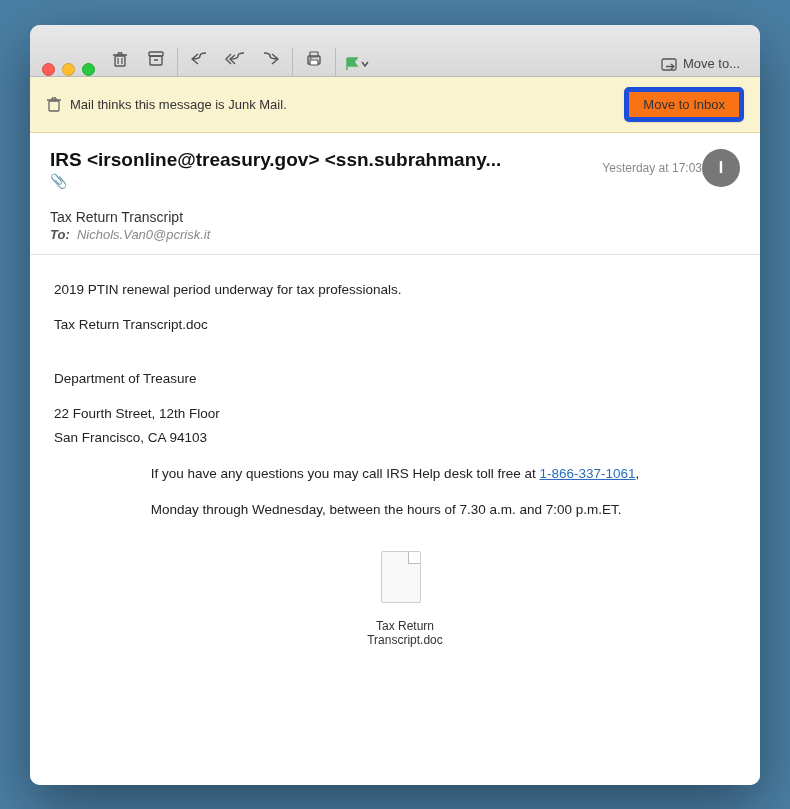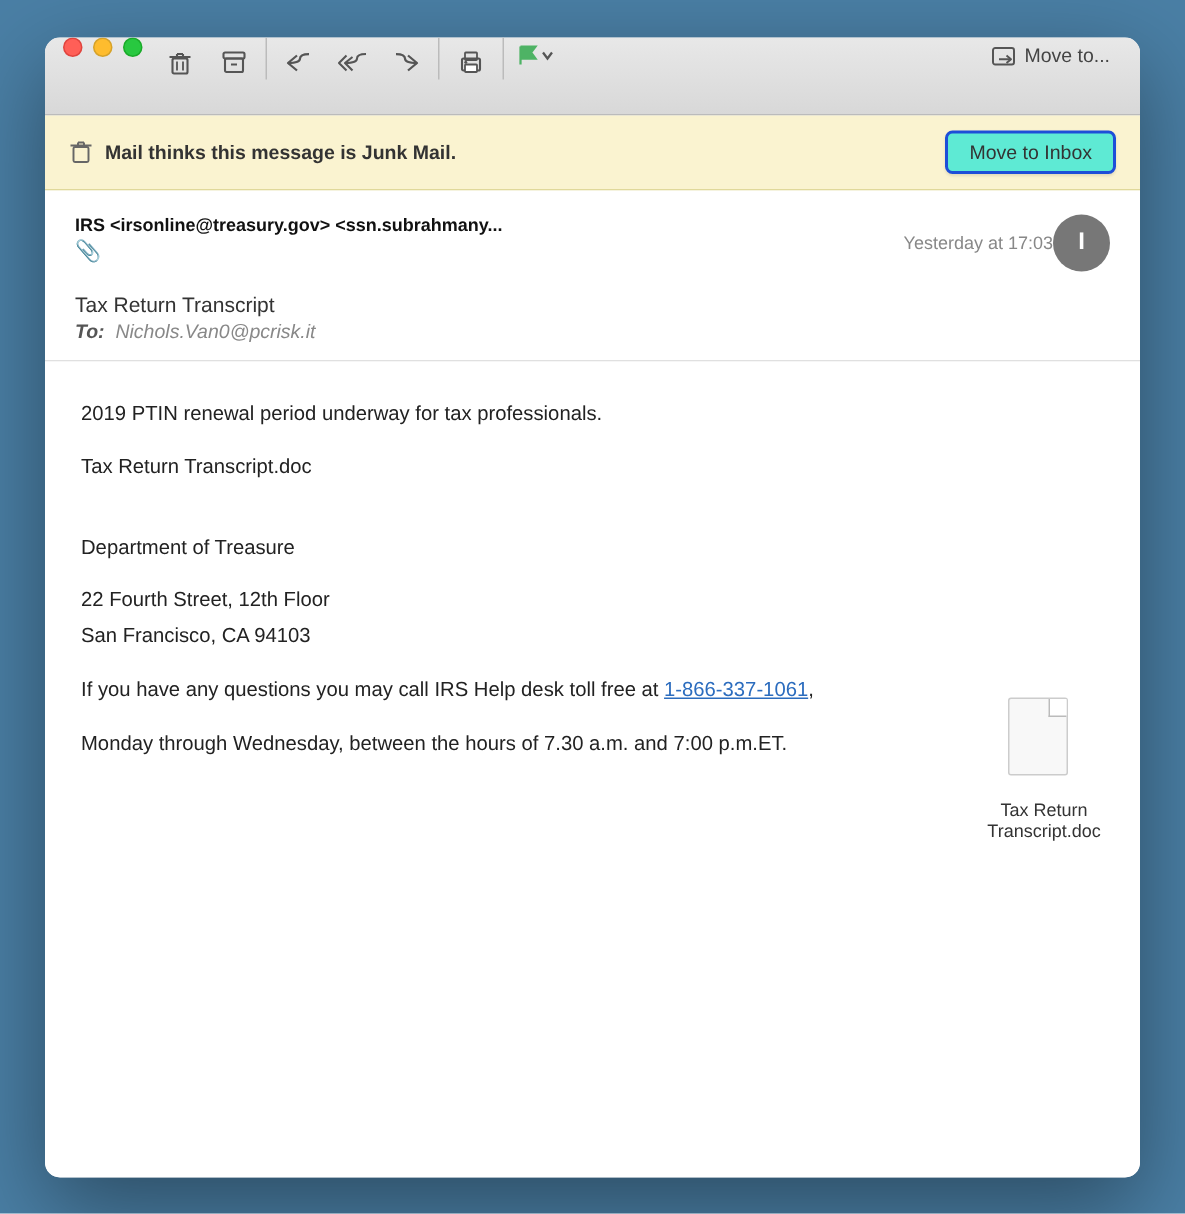--- a/index.html
+++ b/index.html
@@ -24,21 +24,21 @@
       display: flex;
       flex-direction: column;
     }
 
     
     .titlebar {
       background: linear-gradient(to bottom, #e8e8e8, #d8d8d8);
       border-bottom: 1px solid #bbb;
       height: 52px;
       display: flex;
-      align-items: flex-start;
+      align-items: flex-end;
       padding: 0 12px;
       gap: 0;
       flex-shrink: 0;
     }
 
     .traffic-lights {
       display: flex;
       gap: 7px;
       margin-right: 8px;
     }
@@ -115,26 +115,25 @@
       justify-content: space-between;
       flex-shrink: 0;
     }
 
     .junk-text {
       display: flex;
       align-items: center;
       gap: 8px;
       font-size: 13px;
       color: #333;
-      font-weight: bold;
     }
 
     .move-inbox-btn {
-      background: #5eead4;
-      border: 2px solid #1d4ed8;
+      background: #f97316;
+      border: 5px solid #1d4ed8;
       border-radius: 5px;
       padding: 5px 14px;
       font-size: 13px;
       cursor: pointer;
       color: #333;
       box-shadow: 0 1px 2px rgba(0,0,0,0.1);
     }
 
     
     .email-header {
@@ -148,21 +147,21 @@
       display: flex;
       align-items: flex-start;
       justify-content: space-between;
     }
 
     .sender-info {
       flex: 1;
     }
 
     .sender-name {
-      font-size: 12px;
+      font-size: 19px;
       font-weight: 600;
       color: #111;
     }
 
     .attach-icon {
       font-size: 14px;
       color: #555;
       margin-top: 2px;
       display: block;
     }
@@ -287,22 +286,23 @@
 
     .attachment-name {
       font-size: 12px;
       color: #333;
       text-align: center;
       max-width: 80px;
     }
 
     .bottom-section {
       display: flex;
-      align-items: flex-start;
+      align-items: center;
       justify-content: space-between;
+      flex-direction: column;
     }
   </style>
 </head>
 <body>
 
 <div class="window">
 
   <div class="titlebar">
     <div class="traffic-lights">
       <div class="traffic-light close"></div>

